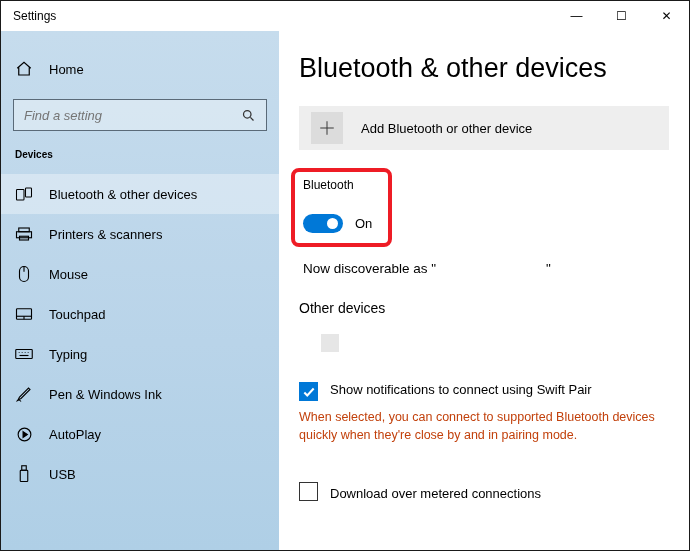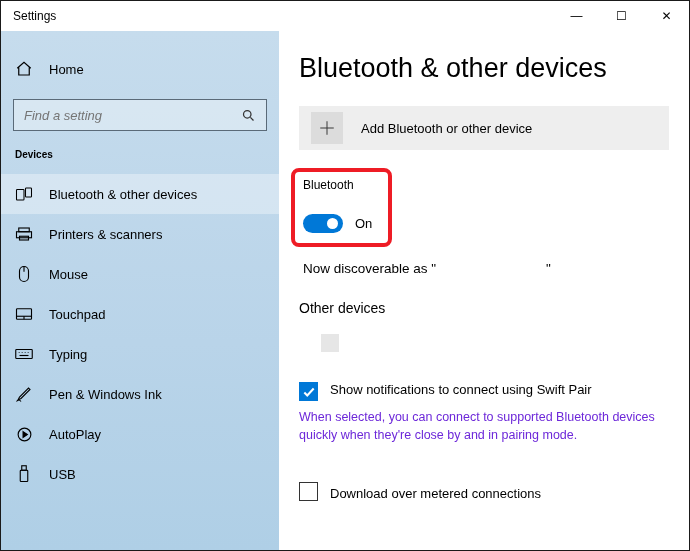--- a/index.html
+++ b/index.html
@@ -187,21 +187,21 @@
     border: 1.5px solid #333;
   }
   .check-row-2 {
     display: flex;
     align-items: flex-end;
     gap: 12px;
     margin-top: 38px;
   }
   .help-text {
     font-size: 12.5px;
-    color: #6d28d9;
+    color: #c2410c;
     line-height: 1.4;
     padding-right: 8px;
   }
   svg { display: block; }
 </style>
 </head>
 <body>
 
 <div class="titlebar">
   <span class="title">Settings</span>

